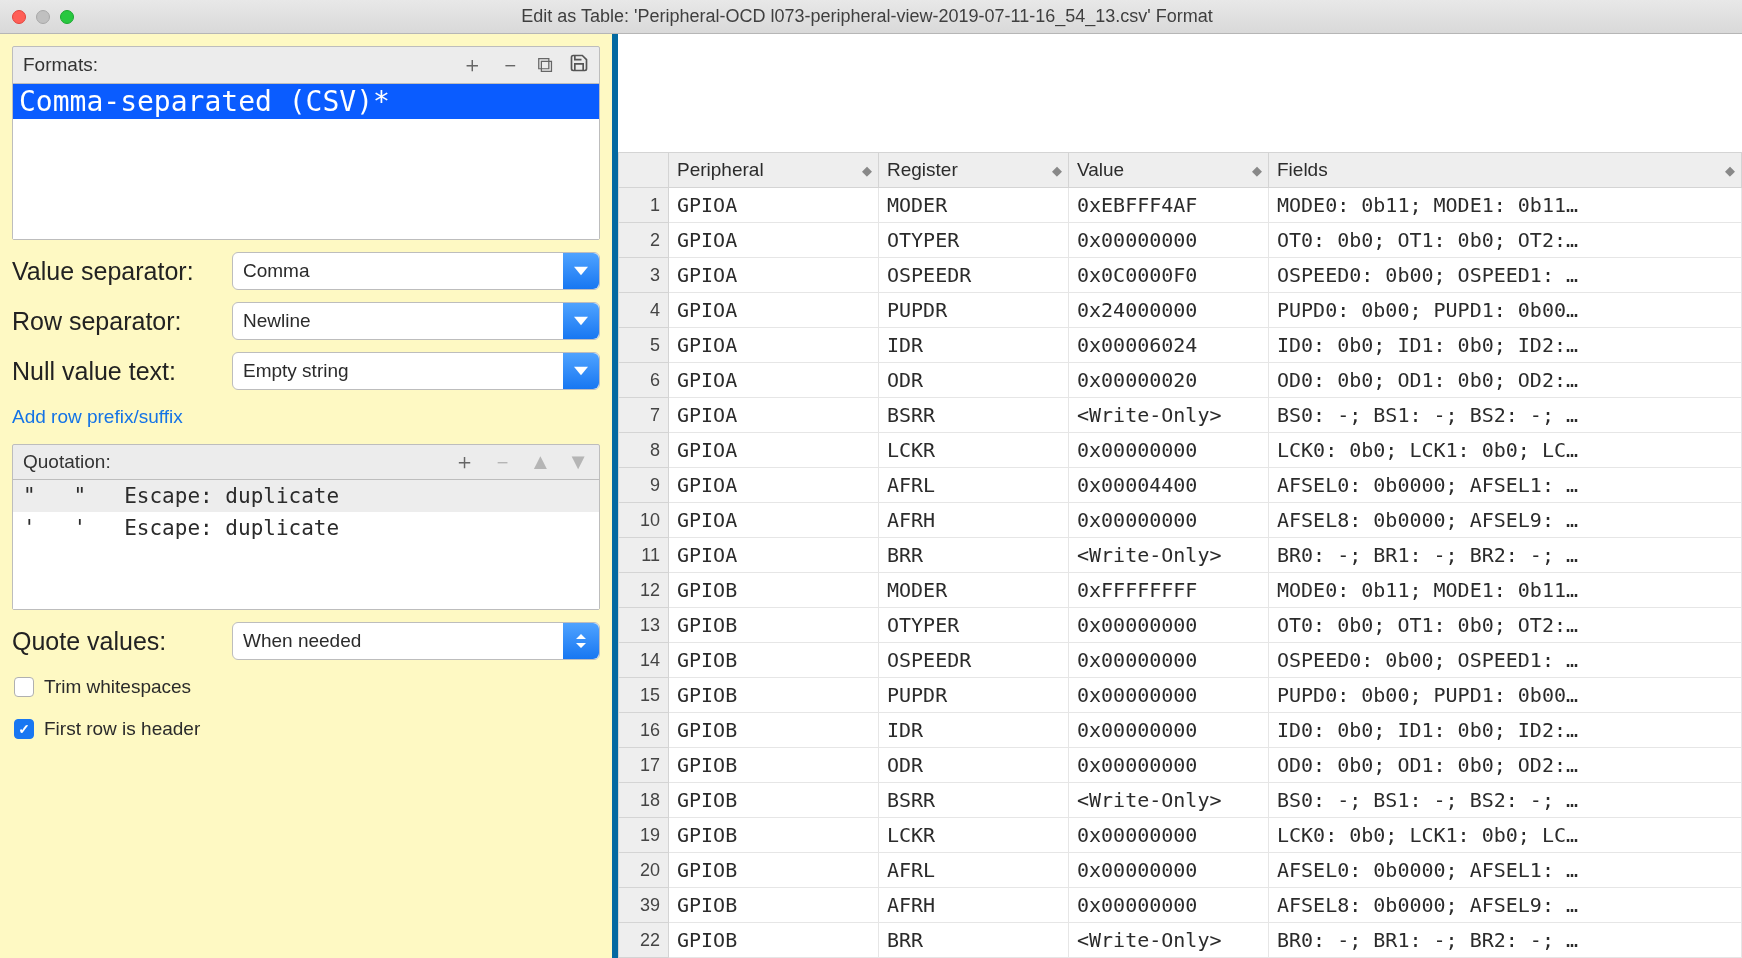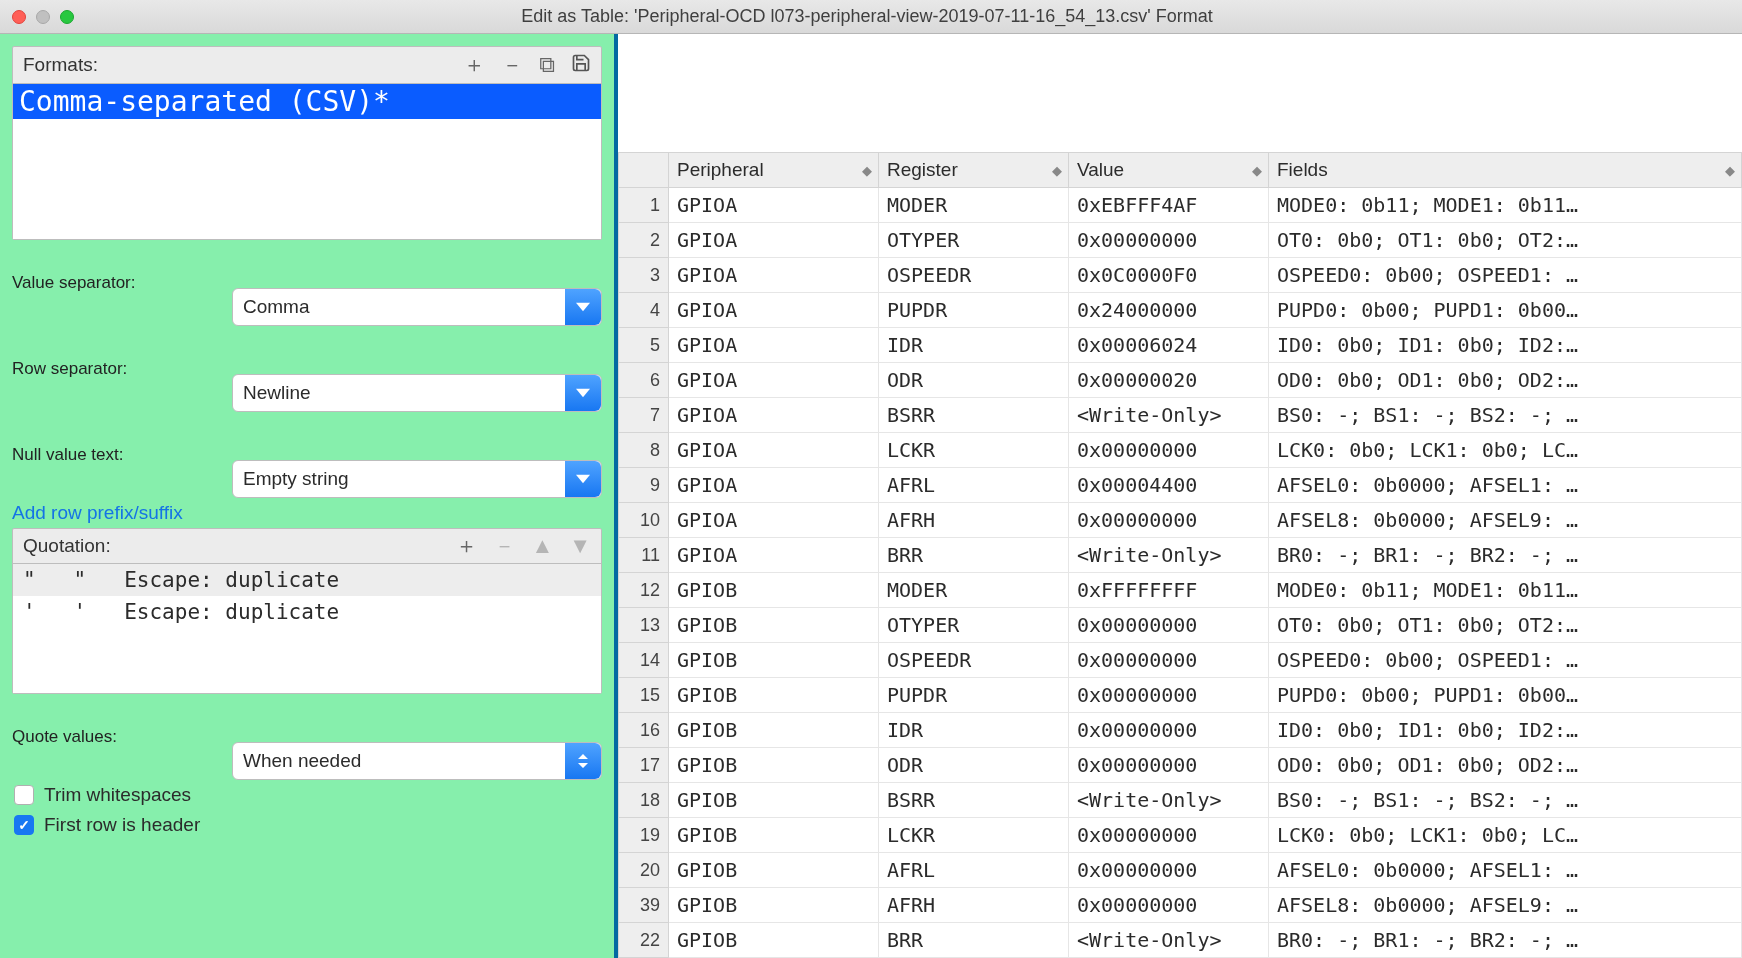--- a/index.html
+++ b/index.html
@@ -31,26 +31,26 @@
     text-align: center;
     font-size: 18px;
     color: #3f3f3f;
   }
   .main {
     display: flex;
     height: calc(100% - 34px);
   }
   .left {
     width: 618px;
-    border-right: 4px solid #0369a1;
+    border-right: 6px solid #0369a1;
     padding: 12px;
-    background: #86efac;
+    background: #fef9c3;
     display: flex;
     flex-direction: column;
-    gap: 0;
+    gap: 12px;
     font-size: 19px;
   }
   .panel {
     background: #ececec;
     border: 1px solid #bdbdbd;
     border-radius: 2px;
   }
   .panel-header {
     display: flex;
     align-items: center;
@@ -73,33 +73,32 @@
     color: #fff;
     font-family: Menlo, "SF Mono", Consolas, monospace;
     font-size: 28px;
     padding: 1px 6px;
   }
   .form-row {
     display: flex;
     align-items: center;
     gap: 10px;
   }
-  .form-label { width: 210px; font-size: 17px; color:#222; }
+  .form-label { width: 210px; font-size: 25px; color:#222; }
   .dropdown {
     flex: 1;
     position: relative;
     background: #fff;
     border: 1px solid #bdbdbd;
     border-radius: 6px;
     height: 38px;
     display: flex;
     align-items: center;
     padding: 0 10px;
     font-size: 19px;
-    margin-top: 48px;
   }
   .dd-btn {
     position: absolute;
     right: 0; top: 0; bottom: 0;
     width: 36px;
     background: linear-gradient(#4fa3ff,#1877f2);
     border-top-right-radius: 6px;
     border-bottom-right-radius: 6px;
     display:flex;align-items:center;justify-content:center;
     color:#fff;

